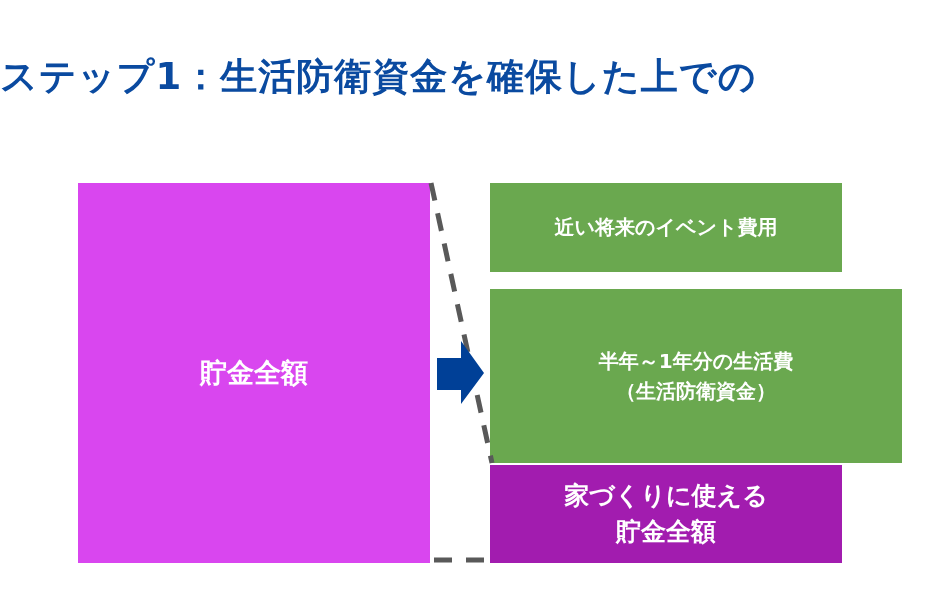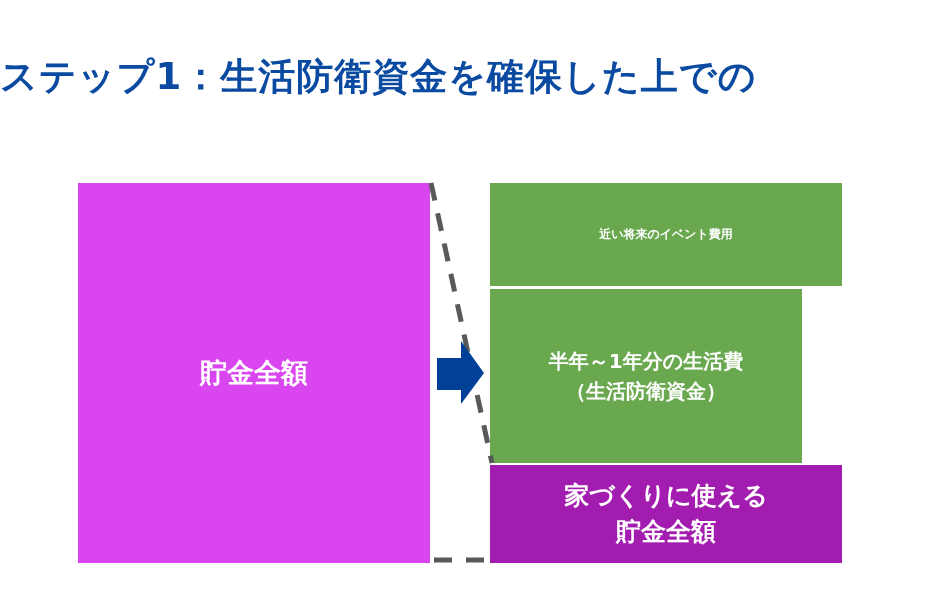--- a/index.html
+++ b/index.html
@@ -9,22 +9,22 @@
       font-family: "DejaVu Sans", "Liberation Sans", sans-serif;
     }
     .title {
       position: absolute; left: 0; top: 52px; width: 940px;
       color: #0A4AA0; font-weight: bold;
       font-size: 37px; line-height: 50px; letter-spacing: 1px;
     }
     .box { position: absolute; color: #fff; font-weight: bold; display: flex;
       align-items: center; justify-content: center; text-align: center; flex-direction: column; }
     .total { left: 78px; top: 183px; width: 352px; height: 380px; background: #d946ef; font-size: 27px; }
-    .g1 { left: 490px; top: 183px; width: 352px; height: 103px; background: #6AA84F; font-size: 12px; text-align: center; }
-    .g2 { left: 490px; top: 289px; width: 312px; height: 174px; background: #6AA84F; font-size: 20px; line-height: 30px; }
+    .g1 { left: 490px; top: 183px; width: 352px; height: 89px; background: #6AA84F; font-size: 20px; text-align: center; }
+    .g2 { left: 490px; top: 289px; width: 412px; height: 174px; background: #6AA84F; font-size: 20px; line-height: 30px; }
     .o1 { left: 490px; top: 465px; width: 352px; height: 98px; background: #a21caf; font-size: 25px; line-height: 36px; }
     svg.overlay { position: absolute; left: 0; top: 0; }
   </style>
 </head>
 <body>
 
 <div class="title">
   <div>ステップ1：生活防衛資金を確保した上での</div>
 </div>
 

